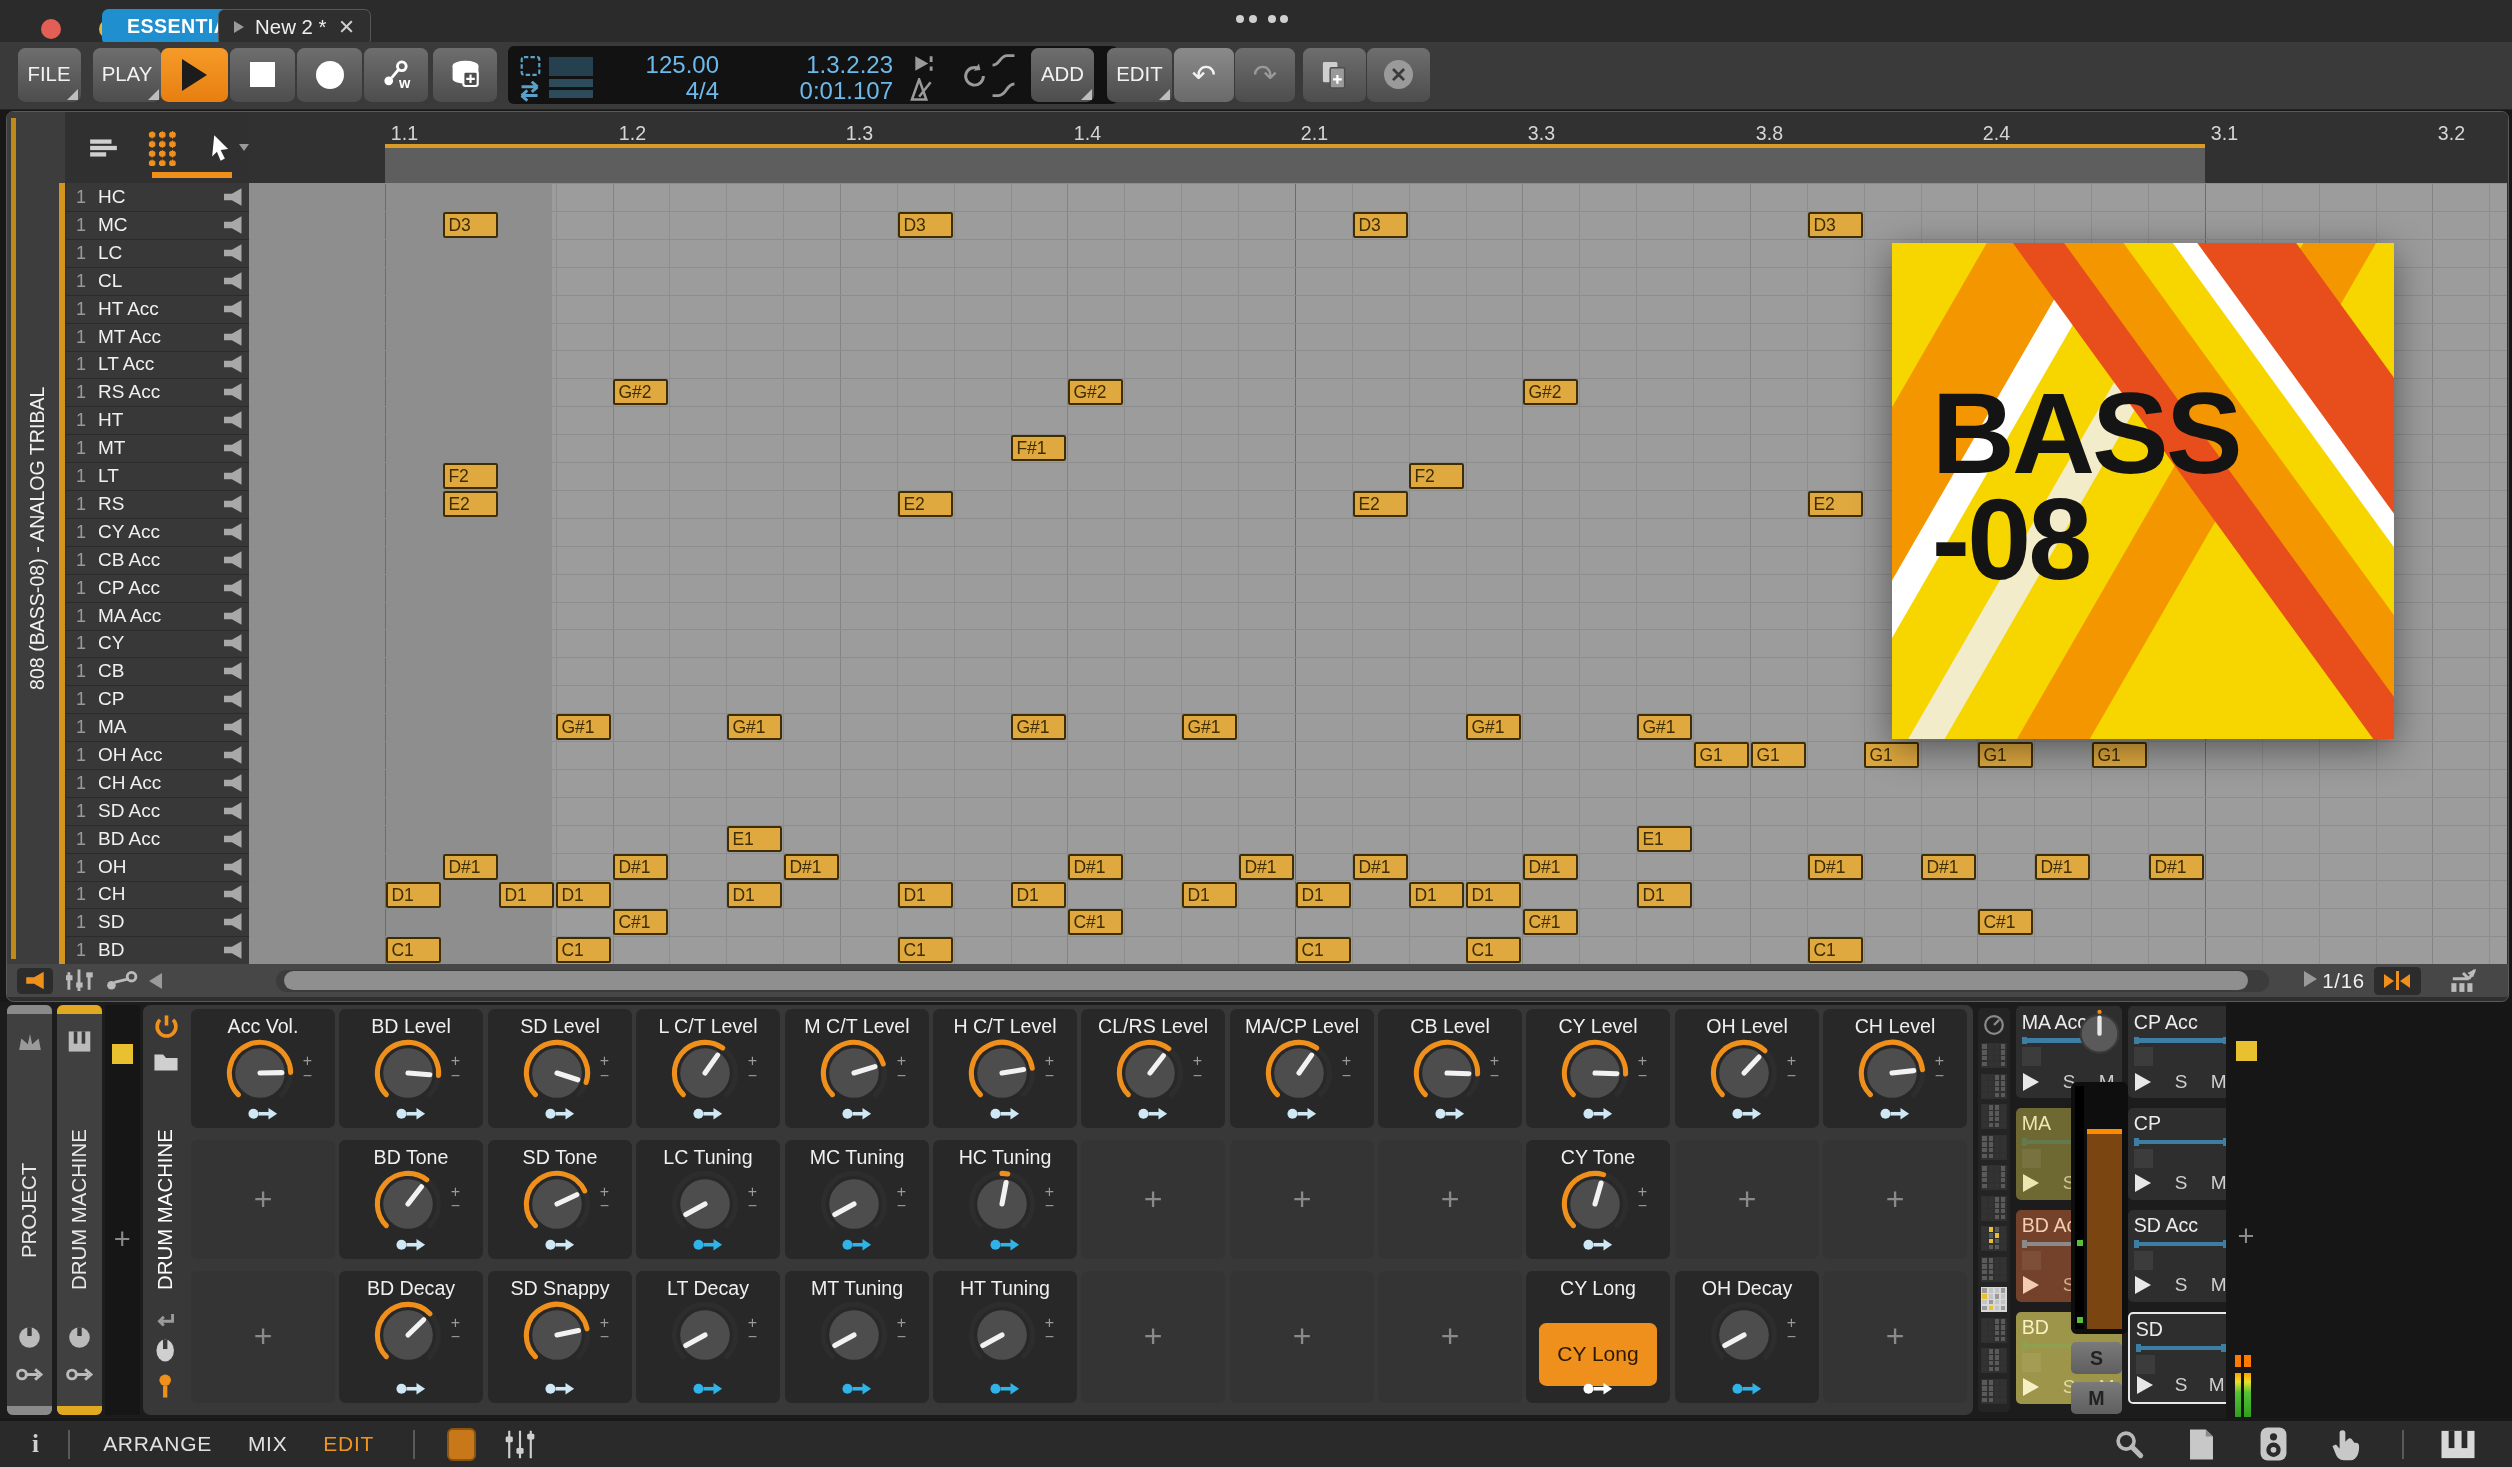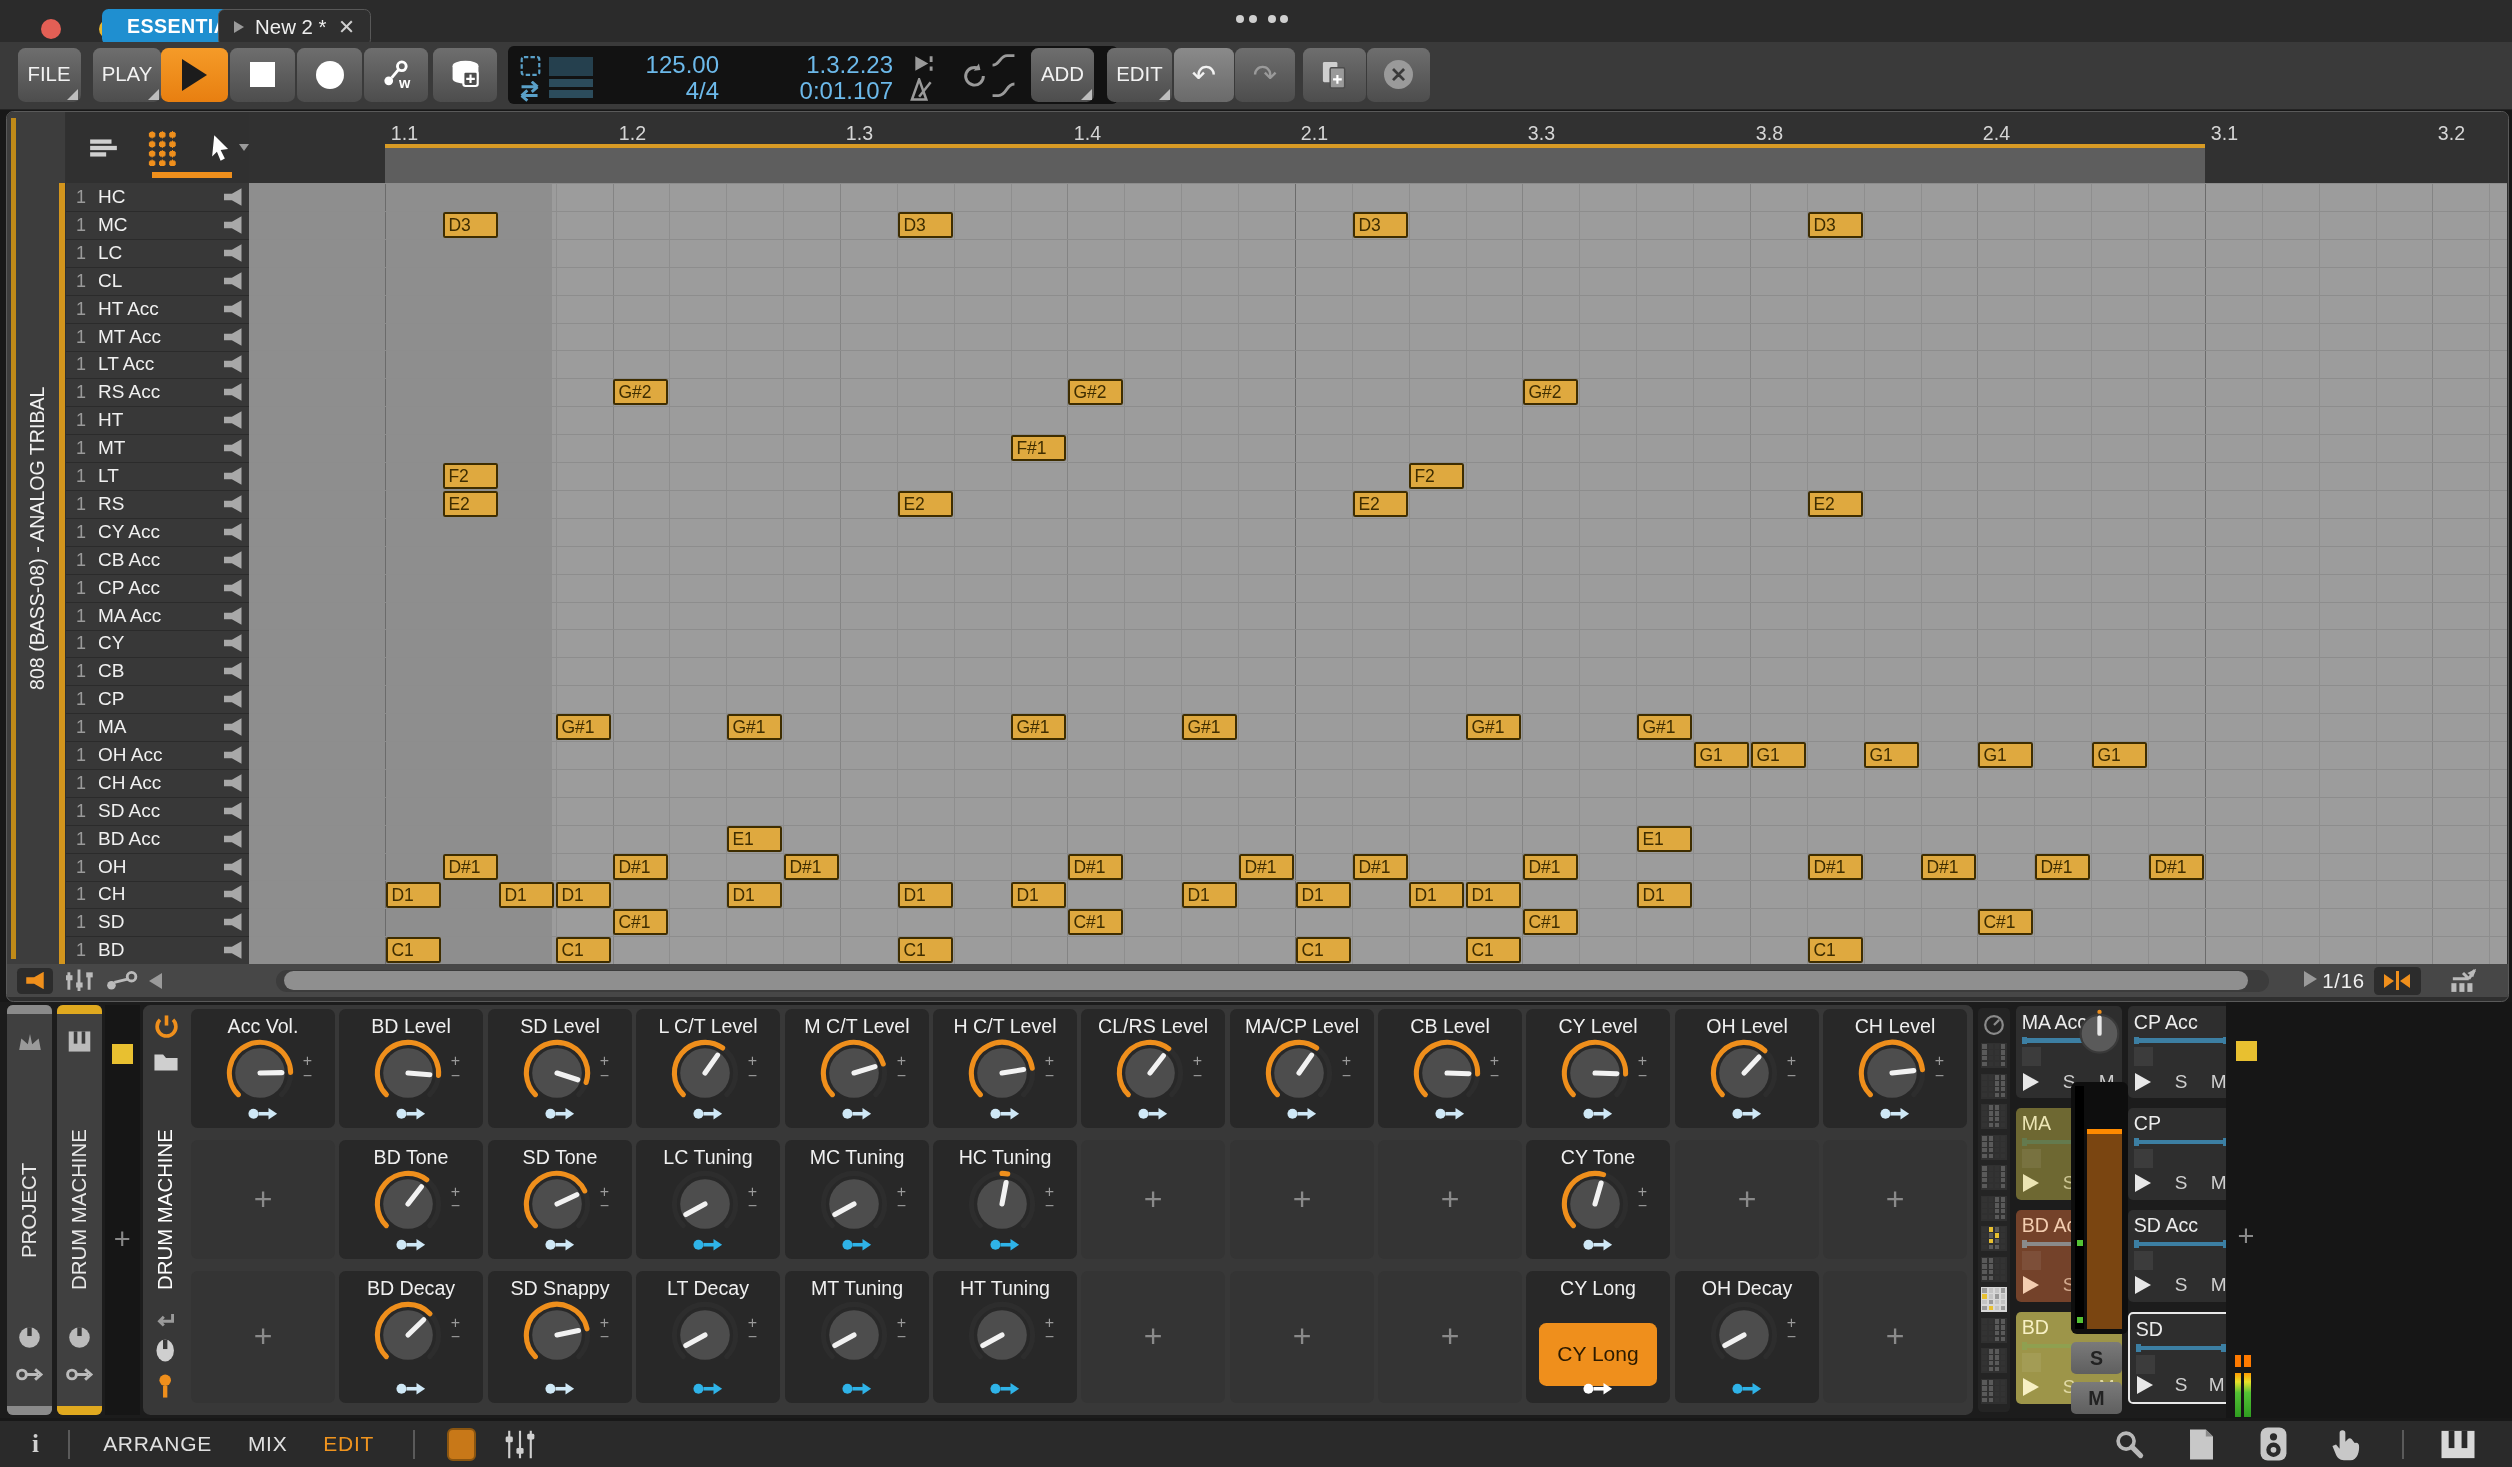--- a/index.html
+++ b/index.html
@@ -514,20 +514,37 @@
           <rect x="4" y="30" width="30" height="8" fill="#cfcfcf"></rect>
         </svg>
       <div style="margin-left:29px;width:41px;height:36px;background-image:radial-gradient(#ef8f1c 3.6px,transparent 3.6px);background-size:10.2px 9.5px"></div>
       <div class="abs" style="left:86px;top:60px;width:80px;height:5.8px;background:#ef8f1c"></div>
       <svg style="margin-left:33px" width="32" height="38" viewBox="0 0 44 52">
         <path d="M8 2 L34 28 L20 30 L28 46 L20 50 L13 33 L4 42 Z" fill="#fff"></path>
         </svg>
       <span style="margin-left:5.8px;width:0;height:0;border-top:7.3px solid #9a9a9a;border-left:5.8px solid transparent;border-right:5.8px solid transparent"></span>
     </div>
 
+    <div id="album-art" class="abs">
+        <div class="bar-stripe" style="left: -44px; width: 109px; background: rgb(244, 150, 0); transform: rotate(30deg);"></div>
+        <div class="bar-stripe" style="left: 51px; width: 44px; background: rgb(255, 255, 255); transform: rotate(30deg);"></div>
+        <div class="bar-stripe" style="left: 87px; width: 80px; background: rgb(247, 214, 0); transform: rotate(30deg);"></div>
+        <div class="bar-stripe" style="left: 159px; width: 47px; background: rgb(242, 236, 202); transform: rotate(30deg);"></div>
+        <div class="bar-stripe" style="left: 198px; width: 80px; background: rgb(247, 214, 0); transform: rotate(30deg);"></div>
+        <div class="bar-stripe" style="left: 269px; width: 63px; background: rgb(244, 150, 0); transform: rotate(30deg);"></div>
+        <div class="bar-stripe" style="left: 313px; width: 58px; background: rgb(232, 78, 27); transform: rotate(-36deg);"></div>
+        <div class="bar-stripe" style="left: 365px; width: 65px; background: rgb(244, 150, 0); transform: rotate(-36deg);"></div>
+        <div class="bar-stripe" style="left: 425px; width: 70px; background: rgb(247, 214, 0); transform: rotate(-36deg);"></div>
+        <div class="bar-stripe" style="left: 471px; width: 41px; background: rgb(255, 255, 255); transform: rotate(-36deg);"></div>
+        <div class="bar-stripe" style="left: 500px; width: 80px; background: rgb(232, 78, 27); transform: rotate(-36deg);"></div>
+        <div id="art-text">
+          <div>BASS</div>
+          <div>-08</div>
+        </div>
+      </div>
 
     <div id="hscroll" class="abs">
       <div class="hs-icon" style="width:36px;height:26px;background:#2c2c2c;border-radius:4.4px;display:flex;align-items:center;justify-content:center">
         <span style="width:17.5px;height:17.5px;background:#ef8f1c;clip-path:polygon(0 32%,45% 32%,100% 0,100% 100%,45% 68%,0 68%)"></span>
       </div>
       <svg class="hs-icon" width="32" height="26" viewBox="0 0 44 36">
         <path d="M8 6 v24 M22 2 v30 M36 8 v22" stroke="#bbb" stroke-width="4"></path>
         <rect x="4" y="10" width="9" height="7" fill="#bbb"></rect>
           <rect x="18" y="20" width="9" height="7" fill="#bbb"></rect>
           <rect x="32" y="6" width="9" height="7" fill="#bbb"></rect>

